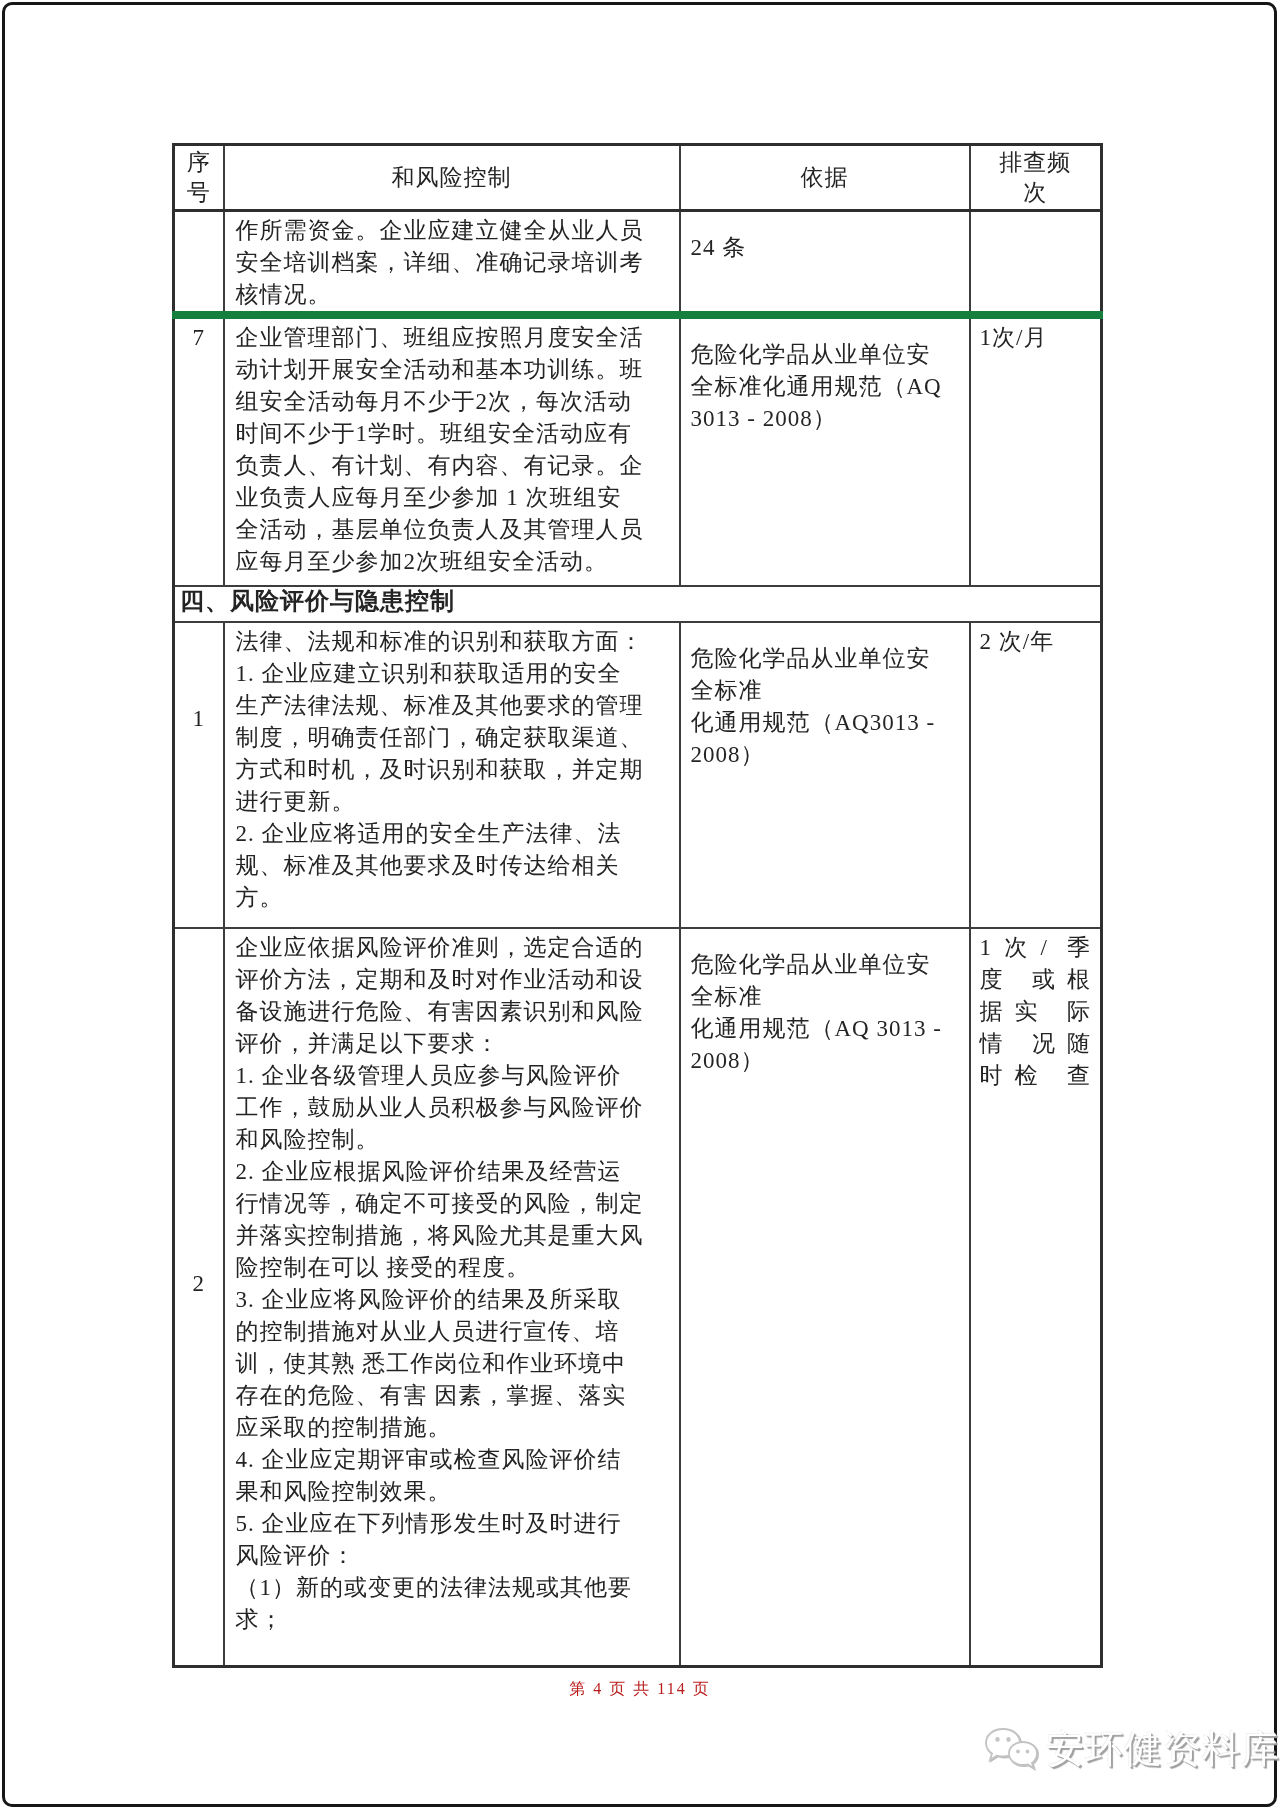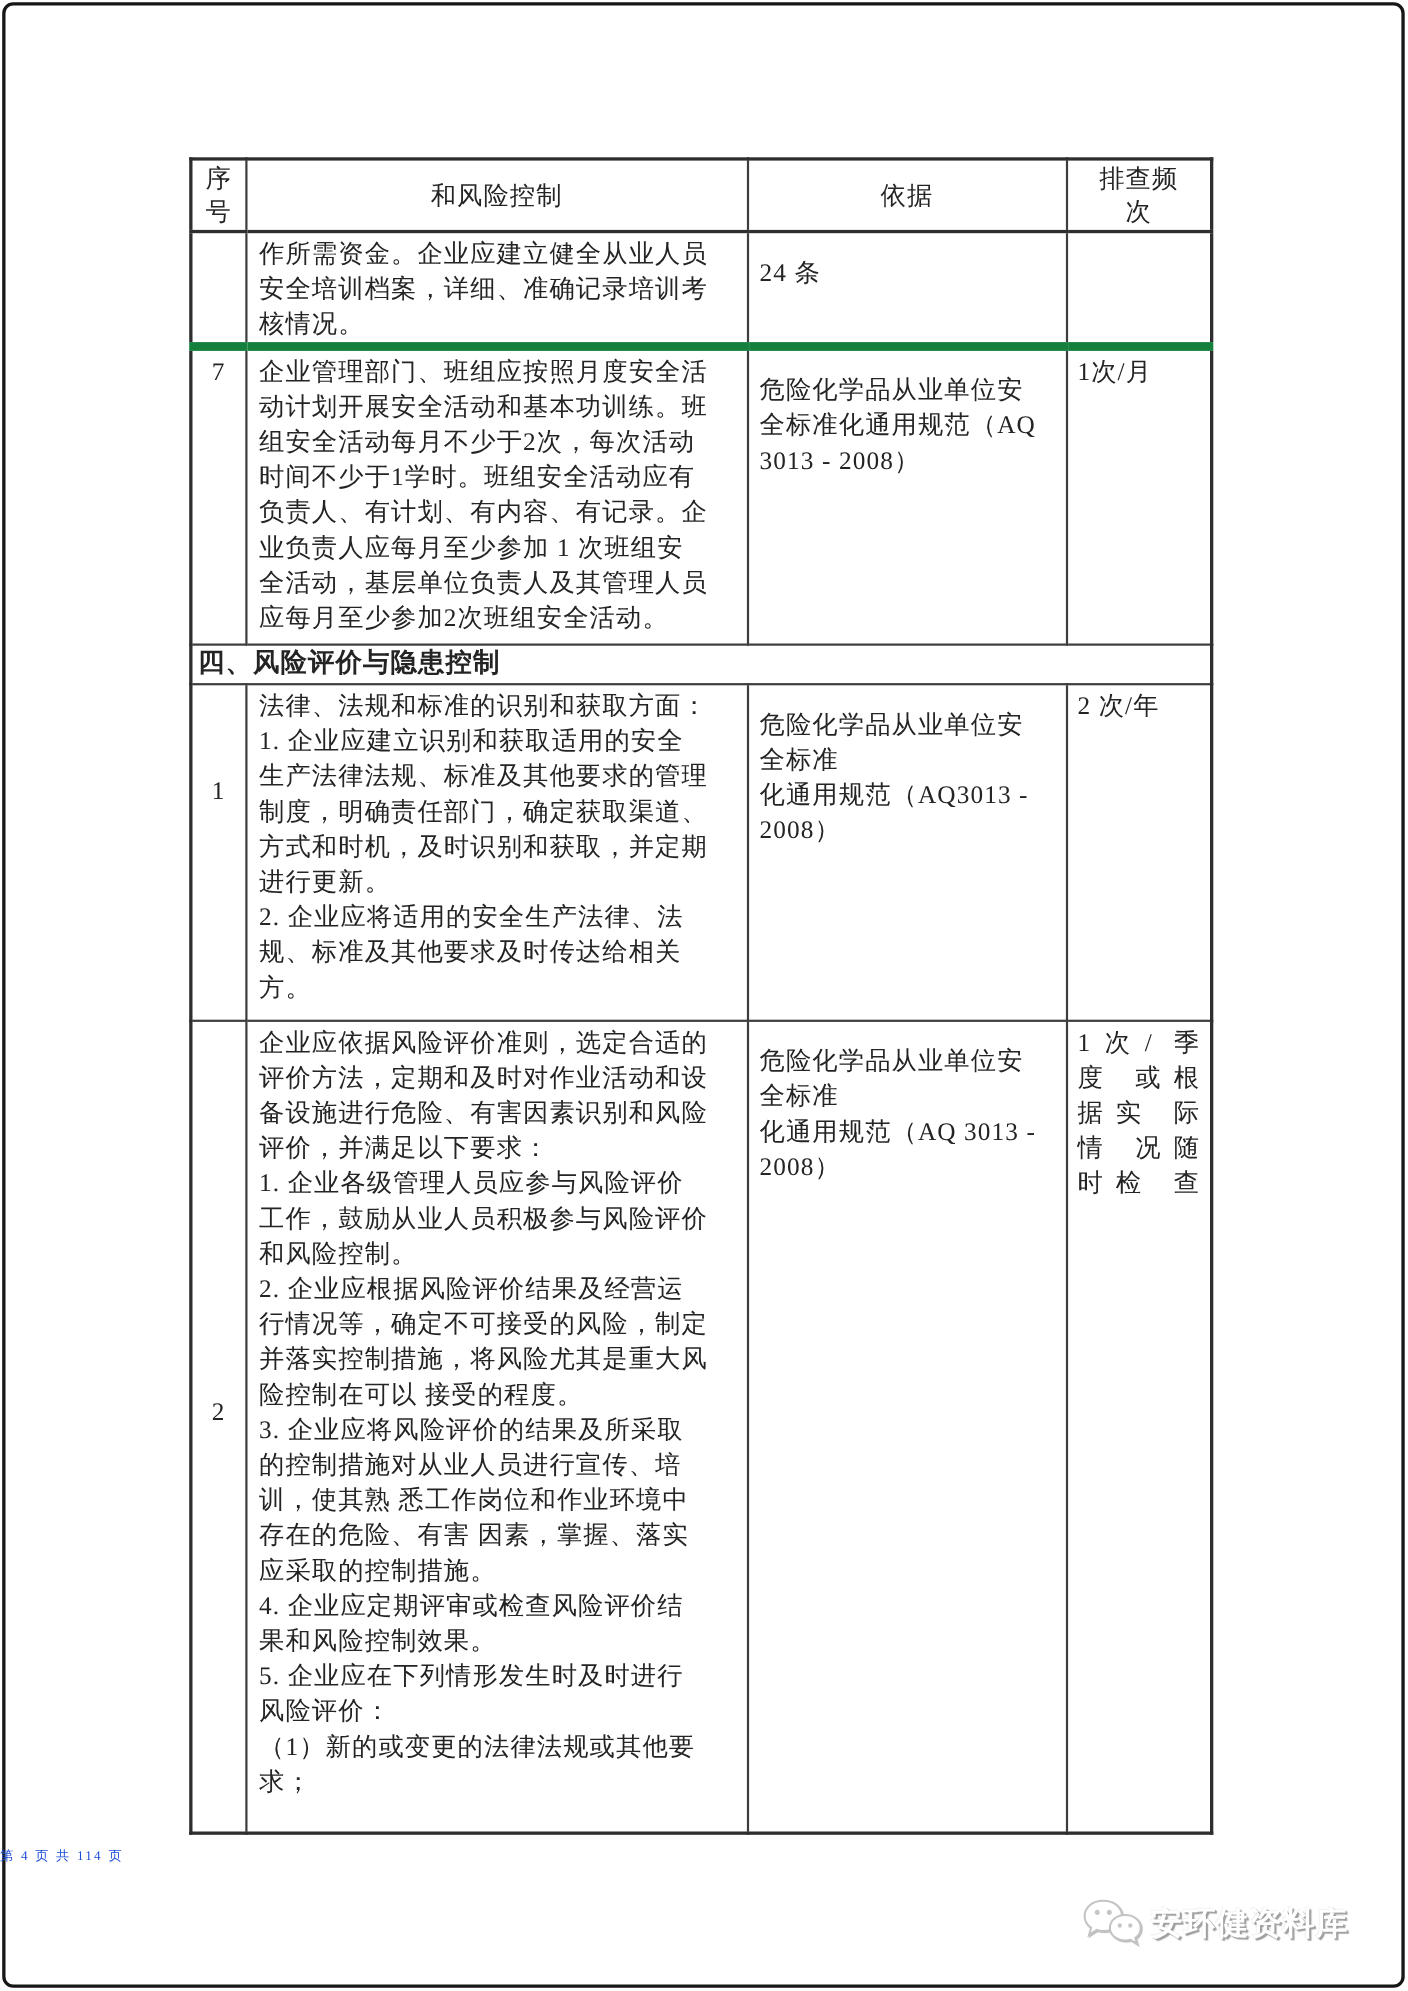--- a/index.html
+++ b/index.html
@@ -32,49 +32,49 @@
     color:#242424;
   }
   .checklist thead th {
     vertical-align:middle; text-align:center;
     line-height:30px; white-space:pre-line;
     border-bottom:3px solid #2e2e2e;
   }
   tr.h-head   { height:66px; }
   tr.h-cont   { height:102px; }
   tr.h-row7   { height:271px; }
-  tr.h-sect   { height:36px; }
+  tr.h-sect   { height:36px;font-family:Liberation Mono, monospace; }
   tr.h-row1   { height:306px; }
   tr.h-row2   { height:738px; }
   tr.h-cont td { border-bottom:8px solid #15803d; }
   td.c-no   { text-align:center; padding-top:3px; }
   td.c-no.mid { vertical-align:middle; padding-top:0; padding-bottom:26px; }
   td.c-no.off { padding-top:80px; }
   td.c-content { padding:3px 6px 0 11px; white-space:pre-line; }
   td.c-basis   { padding:20px 6px 0 10px; white-space:pre-line; }
   td.c-freq    { padding:3px 9px 0 9px;  white-space:pre-line; }
   td.c-freq.just { text-align:justify; text-align-last:justify;margin-top:40px; }
   td.c-section {
     font-weight:bold; font-size:24px; line-height:28px;
     vertical-align:middle; padding:0 0 2px 5px;
     letter-spacing:1px;
   }
   .page-footer {
     position:absolute; left:0; top:1679px; width:1280px;
-    font-size:12px; letter-spacing:2px;
-    color:#1d4ed8;
+    text-align:center; font-size:16px; letter-spacing:2px;
+    color:#b91c1c;
   }
   .watermark {
     position:absolute; left:981px; top:1724px;
     display:flex; align-items:center;
   }
   .wm-icon { filter:drop-shadow(1.5px 1.5px 0.5px #bdbdbd); }
   .wm-text {
     margin-left:5px;
-    font-size:29px; font-weight:bold; letter-spacing:1px;
+    font-size:38px; font-weight:normal; letter-spacing:1px;
     color:#ffffff;
     text-shadow:2px 2px 1px #9f9f9f, 1px 1px 0 #c6c6c6, -1px -1px 0 #f2f2f2;
     white-space:nowrap;
   }
 </style>
 </head>
 <body>
 
 <div class="page-frame"></div>
 

